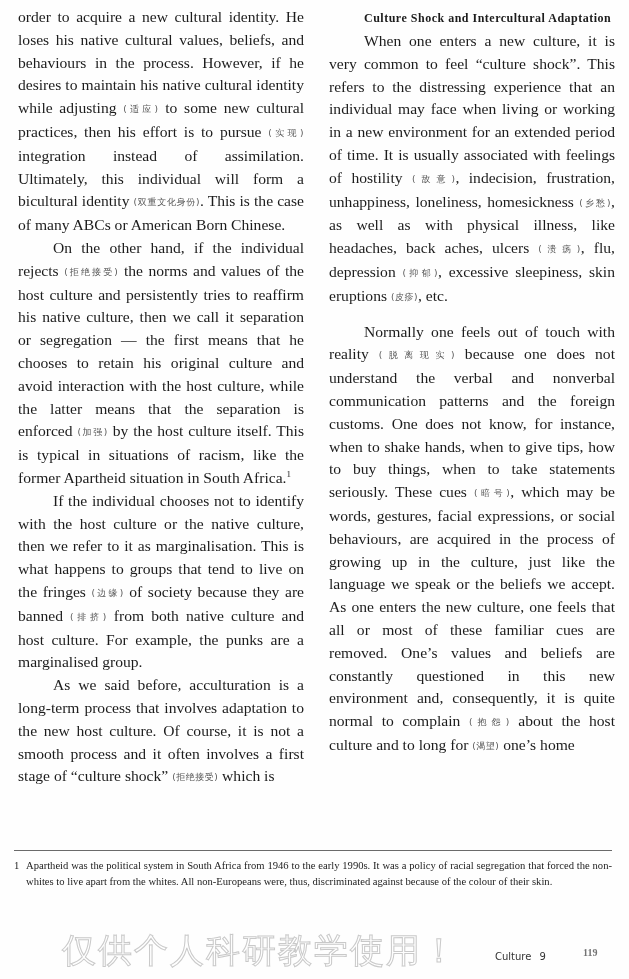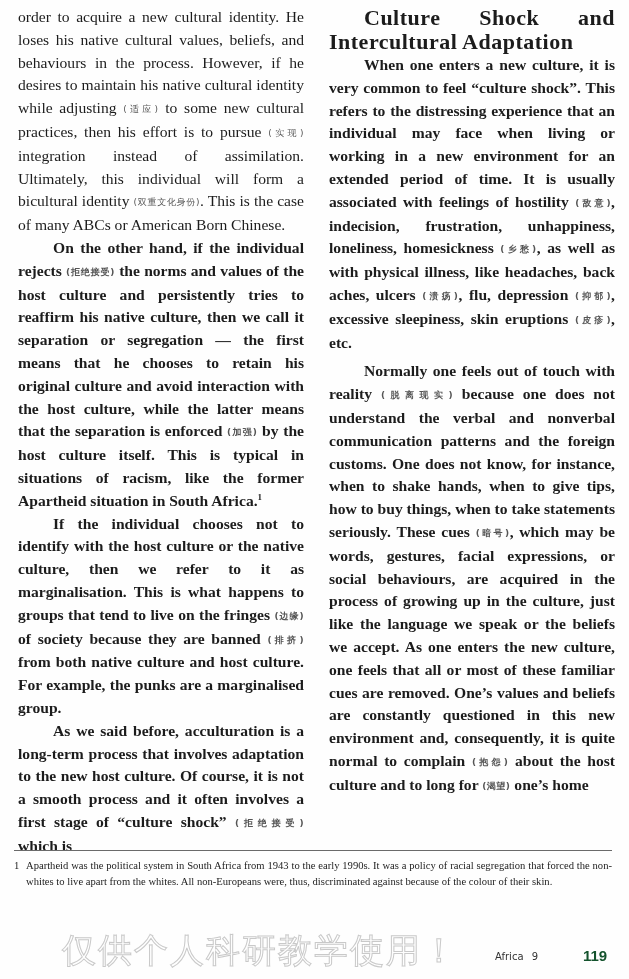--- a/index.html
+++ b/index.html
@@ -35,43 +35,42 @@
     .col-right {
       left: 329px;
       width: 286px;
     }
     .para {
       margin: 0;
       text-indent: 0;
     }
     .para.indent {
       text-indent: 35px;
-      font-weight: bold;
     }
     .para.gap {
     }
     .para.gap-lg {
-      margin-top: 6px;
+      margin-top: 12px;
     }
     .gloss {
       font-family: "DejaVu Sans", sans-serif;
       font-size: 9px;
       color: #555;
       letter-spacing: 0.5px;
       vertical-align: 1px;
     }
     .fnref {
       font-size: 9px;
       vertical-align: 6px;
       line-height: 0;
     }
     .heading {
       margin: 0;
       font-weight: bold;
-      font-size: 22px;
+      font-size: 12px;
       line-height: 24px;
       text-indent: 35px;
       text-align: justify;
       letter-spacing: 0.5px;
     }
     .rule {
       position: absolute;
       left: 14px;
       top: 850px;
       width: 598px;
@@ -121,24 +120,24 @@
       display: inline-block;
     }
     .chapter-num {
       display: inline-block;
       margin-left: 5px;
     }
     .page-number {
       position: absolute;
       left: 583px;
       top: 947px;
-      font-family: Liberation Sans, sans-serif;
+      font-family: Liberation Serif, serif;
       font-weight: bold;
-      font-size: 15px;
-      color: #14532d;
+      font-size: 10px;
+      color: #737373;
     }
   </style>
 </head>
 <body>
 
 <div class="page">
 
   <div class="col col-left">
     <p class="para">order to acquire a new cultural identity. He loses his native cultural values, beliefs, and behaviours in the process. However, if he desires to maintain his native cultural identity while adjusting <span class="gloss">(适应)</span> to some new cultural practices, then his effort is to pursue <span class="gloss">(实现)</span> integration instead of assimilation. Ultimately, this individual will form a bicultural identity <span class="gloss">(双重文化身份)</span>. This is the case of many ABCs or American Born Chinese.</p>
     <p class="para indent gap">On the other hand, if the individual rejects <span class="gloss">(拒绝接受)</span> the norms and values of the host culture and persistently tries to reaffirm his native culture, then we call it separation or segregation — the first means that he chooses to retain his original culture and avoid interaction with the host culture, while the latter means that the separation is enforced <span class="gloss">(加强)</span> by the host culture itself. This is typical in situations of racism, like the former Apartheid situation in South Africa.<sup class="fnref">1</sup></p>
@@ -149,24 +148,24 @@
   <div class="col col-right">
     <h3 class="heading">Culture Shock and Intercultural Adaptation</h3>
     <p class="para indent">When one enters a new culture, it is very common to feel “culture shock”. This refers to the distressing experience that an individual may face when living or working in a new environment for an extended period of time. It is usually associated with feelings of hostility <span class="gloss">(敌意)</span>, indecision, frustration, unhappiness, loneliness, homesickness <span class="gloss">(乡愁)</span>, as well as with physical illness, like headaches, back aches, ulcers <span class="gloss">(溃疡)</span>, flu, depression <span class="gloss">(抑郁)</span>, excessive sleepiness, skin eruptions <span class="gloss">(皮疹)</span>, etc.</p>
     <p class="para indent gap-lg">Normally one feels out of touch with reality <span class="gloss">(脱离现实)</span> because one does not understand the verbal and nonverbal communication patterns and the foreign customs. One does not know, for instance, when to shake hands, when to give tips, how to buy things, when to take statements seriously. These cues <span class="gloss">(暗号)</span>, which may be words, gestures, facial expressions, or social behaviours, are acquired in the process of growing up in the culture, just like the language we speak or the beliefs we accept. As one enters the new culture, one feels that all or most of these familiar cues are removed. One’s values and beliefs are constantly questioned in this new environment and, consequently, it is quite normal to complain <span class="gloss">(抱怨)</span> about the host culture and to long for <span class="gloss">(渴望)</span> one’s home</p>
   </div>
 
   <div class="rule"></div>
 
   <div class="footnote">
     <span class="fn-num">1</span>
-    <span class="fn-text">Apartheid was the political system in South Africa from 1943 to the early 1990s. It was a policy of racial segregation that forced the non-whites to live apart from the whites. All non-Europeans were, thus, discriminated against because of the colour of their skin.</span>
+    <span class="fn-text">Apartheid was the political system in South Africa from 1946 to the early 1990s. It was a policy of racial segregation that forced the non-whites to live apart from the whites. All non-Europeans were, thus, discriminated against because of the colour of their skin.</span>
   </div>
 
   <div class="watermark">仅供个人科研教学使用！</div>
 
   <div class="running-footer">
-    <span class="chapter-label">Africa</span>
+    <span class="chapter-label">Culture</span>
     <span class="chapter-num">9</span>
   </div>
   <div class="page-number">119</div>
 
 </div>
 
 </body></html>

